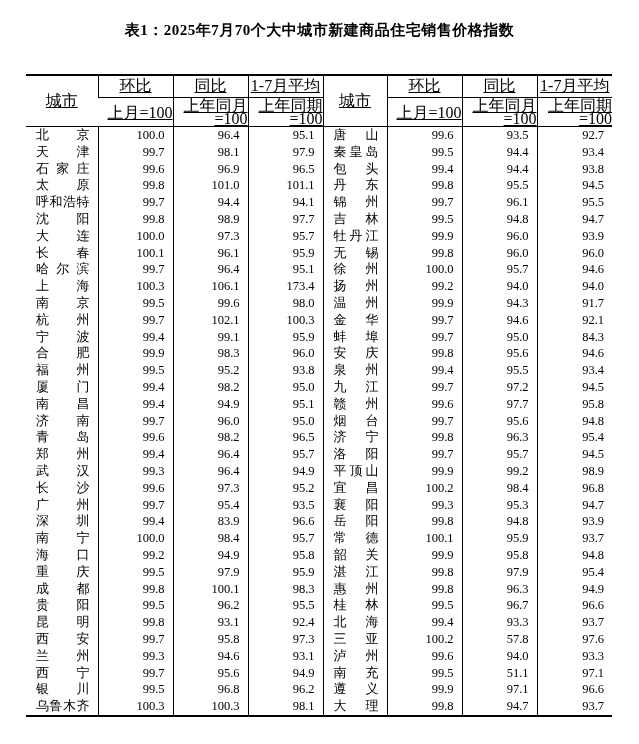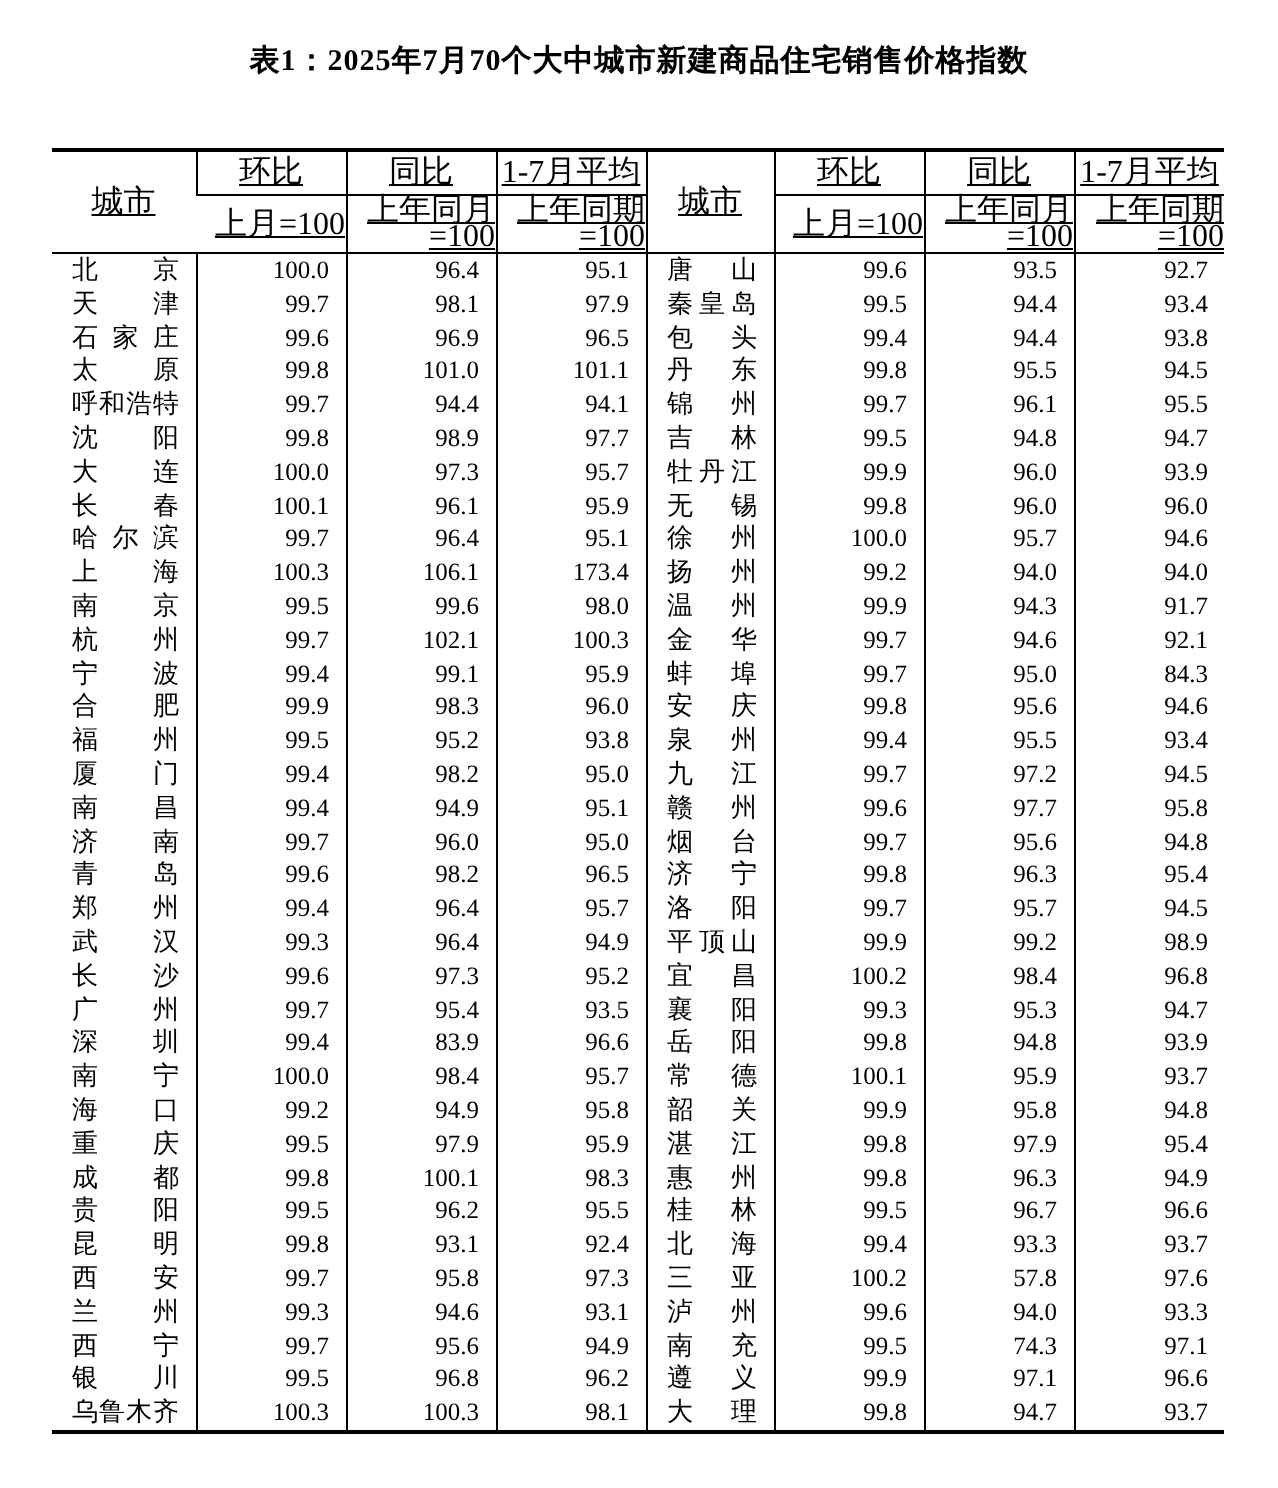--- a/index.html
+++ b/index.html
@@ -765,21 +765,21 @@
           <td class="num">99.7</td>
           <td class="num">95.6</td>
           <td class="num">94.9</td>
           <td class="city">
             <div class="city-inner">
               <span>南</span>
               <span>充</span>
             </div>
           </td>
           <td class="num">99.5</td>
-          <td class="num">74.3</td>
+          <td class="num">51.1</td>
           <td class="num">97.1</td>
         </tr>
         <tr>
           <td class="city">
             <div class="city-inner">
               <span>银</span>
               <span>川</span>
             </div>
           </td>
           <td class="num">99.5</td>

